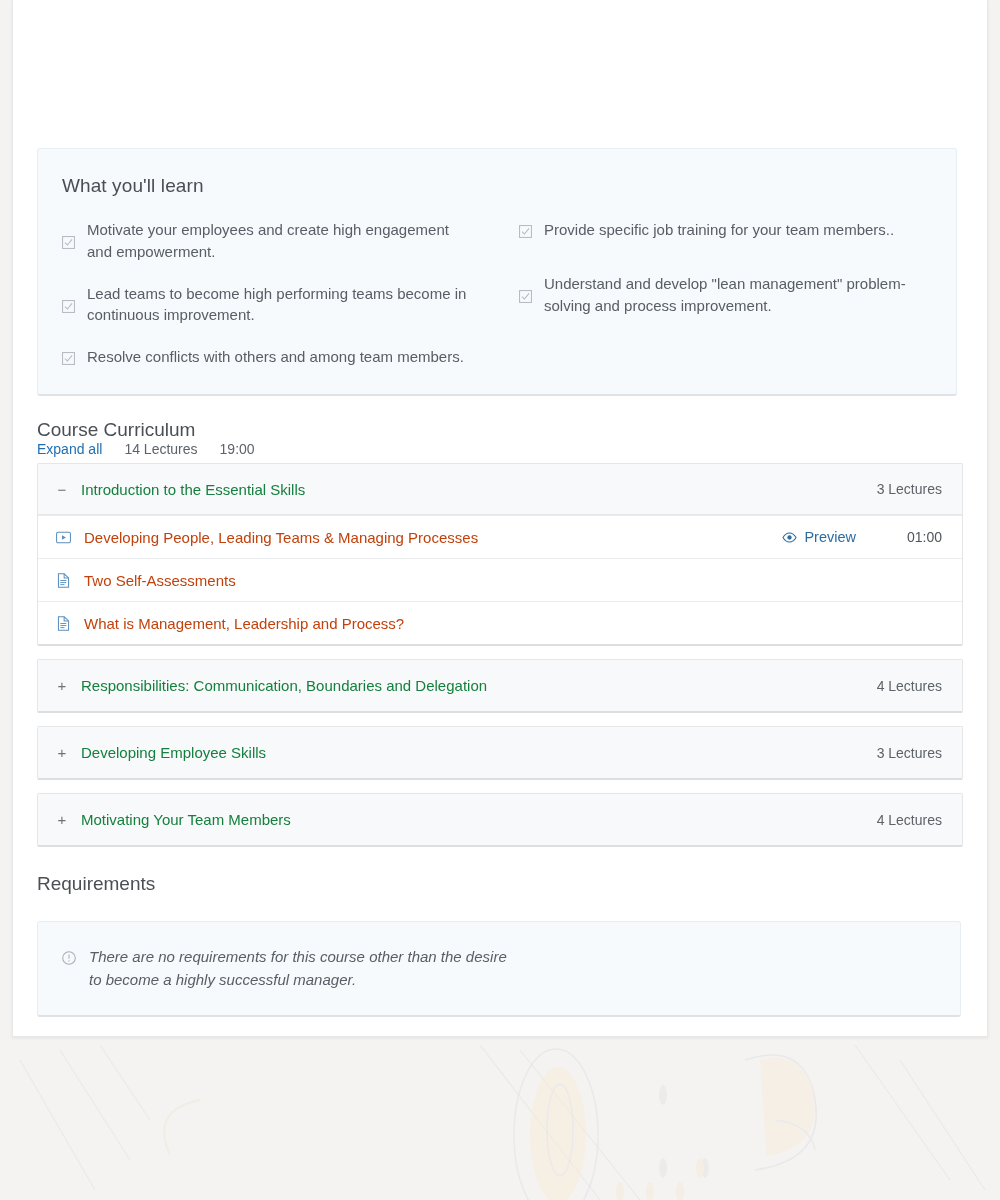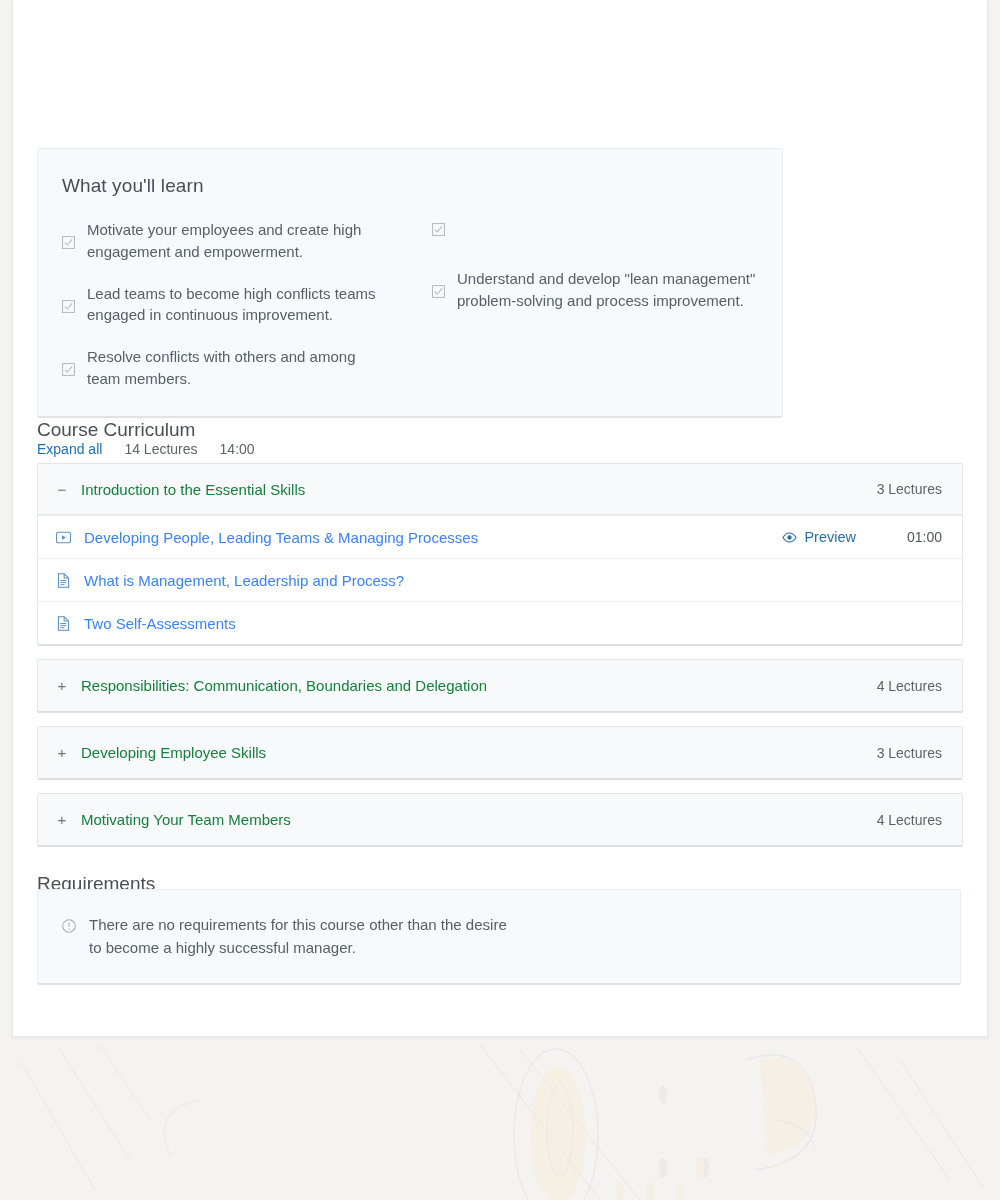--- a/index.html
+++ b/index.html
@@ -44,21 +44,21 @@
     position: absolute;
     left: 0; top: 137px; right: 0; bottom: 0;
     background: #ffffff;
   }
 
   
   .learn-card {
     position: absolute;
     left: 24px;
     top: 11px;
-    width: 746px;
+    width: 920px;
     background: #f6fafd;
     border: 1px solid #e6eef5;
     border-bottom: 2px solid #dfe3e6;
     border-radius: 3px;
     padding: 26px 24px 26px 24px;
   }
   .learn-title {
     font-size: 19px;
     color: #4a4f55;
     font-weight: 400;
@@ -177,21 +177,21 @@
     align-items: center;
     gap: 13px;
   }
   .lec-ico {
     flex: 0 0 auto;
     width: 15px; height: 15px;
     display: block;
   }
   .lec-name {
     font-size: 15px;
-    color: #3b82f6;
+    color: #c2410c;
     text-align: center;
   }
   .lec-right {
     display: flex;
     align-items: center;
     gap: 4px;
   }
   .preview {
     display: flex;
     align-items: center;
@@ -212,28 +212,29 @@
     position: absolute;
     left: 24px;
     top: 736px;
     font-size: 19px;
     color: #4a4f55;
     font-weight: 400;
   }
   .req-card {
     position: absolute;
     left: 24px;
-    top: 752px;
+    top: 784px;
     width: 924px;
     height: 96px;
     background: #f6fafd;
     border: 1px solid #e6eef5;
     border-bottom: 2px solid #dfe3e6;
     border-radius: 3px;
     padding: 24px;
+    font-style: italic;
   }
   .req-item {
     display: flex;
     align-items: flex-start;
     gap: 13px;
     font-size: 15px;
     line-height: 1.5;
     color: #585e65;
   }
   .req-ico {
@@ -347,62 +348,63 @@
             </span>
             <span>Motivate your employees and create high engagement and empowerment.</span>
           </div>
           <div class="learn-item">
             <span class="chk">
               <svg width="13" height="13" viewBox="0 0 14 14">
                   <rect x="0.6" y="0.6" width="12.8" height="12.8" fill="none" stroke="#b4bac1" stroke-width="1.1"></rect>
                   <path d="M3.2 7.1 L5.8 9.7 L10.8 3.6" fill="none" stroke="#b4bac1" stroke-width="1.1"></path>
                 </svg>
             </span>
-            <span>Lead teams to become high conflicts teams engaged in continuous improvement.</span>
+            <span>Lead teams to become high performing teams become in continuous improvement.</span>
           </div>
           <div class="learn-item">
             <span class="chk">
               <svg width="13" height="13" viewBox="0 0 14 14">
                   <rect x="0.6" y="0.6" width="12.8" height="12.8" fill="none" stroke="#b4bac1" stroke-width="1.1"></rect>
                   <path d="M3.2 7.1 L5.8 9.7 L10.8 3.6" fill="none" stroke="#b4bac1" stroke-width="1.1"></path>
                 </svg>
             </span>
             <span>Resolve conflicts with others and among team members.</span>
           </div>
         </div>
 
         <div class="learn-col">
           <div class="learn-item">
             <span class="chk">
               <svg width="13" height="13" viewBox="0 0 14 14">
                   <rect x="0.6" y="0.6" width="12.8" height="12.8" fill="none" stroke="#b4bac1" stroke-width="1.1"></rect>
                   <path d="M3.2 7.1 L5.8 9.7 L10.8 3.6" fill="none" stroke="#b4bac1" stroke-width="1.1"></path>
                 </svg>
             </span>
+            <span>Provide specific job training for your team members..</span>
           </div>
           <div class="learn-item" style="margin-top:32px">
             <span class="chk">
               <svg width="13" height="13" viewBox="0 0 14 14">
                   <rect x="0.6" y="0.6" width="12.8" height="12.8" fill="none" stroke="#b4bac1" stroke-width="1.1"></rect>
                   <path d="M3.2 7.1 L5.8 9.7 L10.8 3.6" fill="none" stroke="#b4bac1" stroke-width="1.1"></path>
                 </svg>
             </span>
             <span>Understand and develop "lean management" problem-solving and process improvement.</span>
           </div>
         </div>
 
       </div>
     </section>
 
     <div class="sec-head">
       <h2 class="sec-title">Course Curriculum</h2>
       <div class="sec-meta">
         <span class="expand">Expand all</span>
         <span>14 Lectures</span>
-        <span>14:00</span>
+        <span>19:00</span>
       </div>
     </div>
 
     <div class="accordion">
 
       <div class="acc-block">
         <div class="acc-head open">
           <div class="acc-head-left">
             <span class="tog">−</span>
             <span class="acc-name">Introduction to the Essential Skills</span>
@@ -438,41 +440,41 @@
               <svg width="15" height="15" viewBox="0 0 16 16">
                   <path d="M2.6 0.9 h6.1 l4.7 4.4 v9.8 h-10.8 z" fill="none" stroke="#5b8fbe" stroke-width="1.1"></path>
                   <path d="M8.7 0.9 v4.4 h4.7" fill="none" stroke="#5b8fbe" stroke-width="1.1"></path>
                   <g stroke="#5b8fbe" stroke-width="1">
                     <line x1="4.6" y1="8" x2="11" y2="8"></line>
                     <line x1="4.6" y1="10.2" x2="11" y2="10.2"></line>
                     <line x1="4.6" y1="12.4" x2="9" y2="12.4"></line>
                   </g>
                 </svg>
             </span>
-            <span class="lec-name">What is Management, Leadership and Process?</span>
+            <span class="lec-name">Two Self-Assessments</span>
           </div>
           <div class="lec-right">
             <span class="lec-time"></span>
           </div>
         </div>
 
         <div class="lec-row">
           <div class="lec-left">
             <span class="lec-ico">
               <svg width="15" height="15" viewBox="0 0 16 16">
                   <path d="M2.6 0.9 h6.1 l4.7 4.4 v9.8 h-10.8 z" fill="none" stroke="#5b8fbe" stroke-width="1.1"></path>
                   <path d="M8.7 0.9 v4.4 h4.7" fill="none" stroke="#5b8fbe" stroke-width="1.1"></path>
                   <g stroke="#5b8fbe" stroke-width="1">
                     <line x1="4.6" y1="8" x2="11" y2="8"></line>
                     <line x1="4.6" y1="10.2" x2="11" y2="10.2"></line>
                     <line x1="4.6" y1="12.4" x2="9" y2="12.4"></line>
                   </g>
                 </svg>
             </span>
-            <span class="lec-name">Two Self-Assessments</span>
+            <span class="lec-name">What is Management, Leadership and Process?</span>
           </div>
           <div class="lec-right">
             <span class="lec-time"></span>
           </div>
         </div>
       </div>
 
       <div class="acc-block" style="margin-top:13px">
         <div class="acc-head">
           <div class="acc-head-left">

